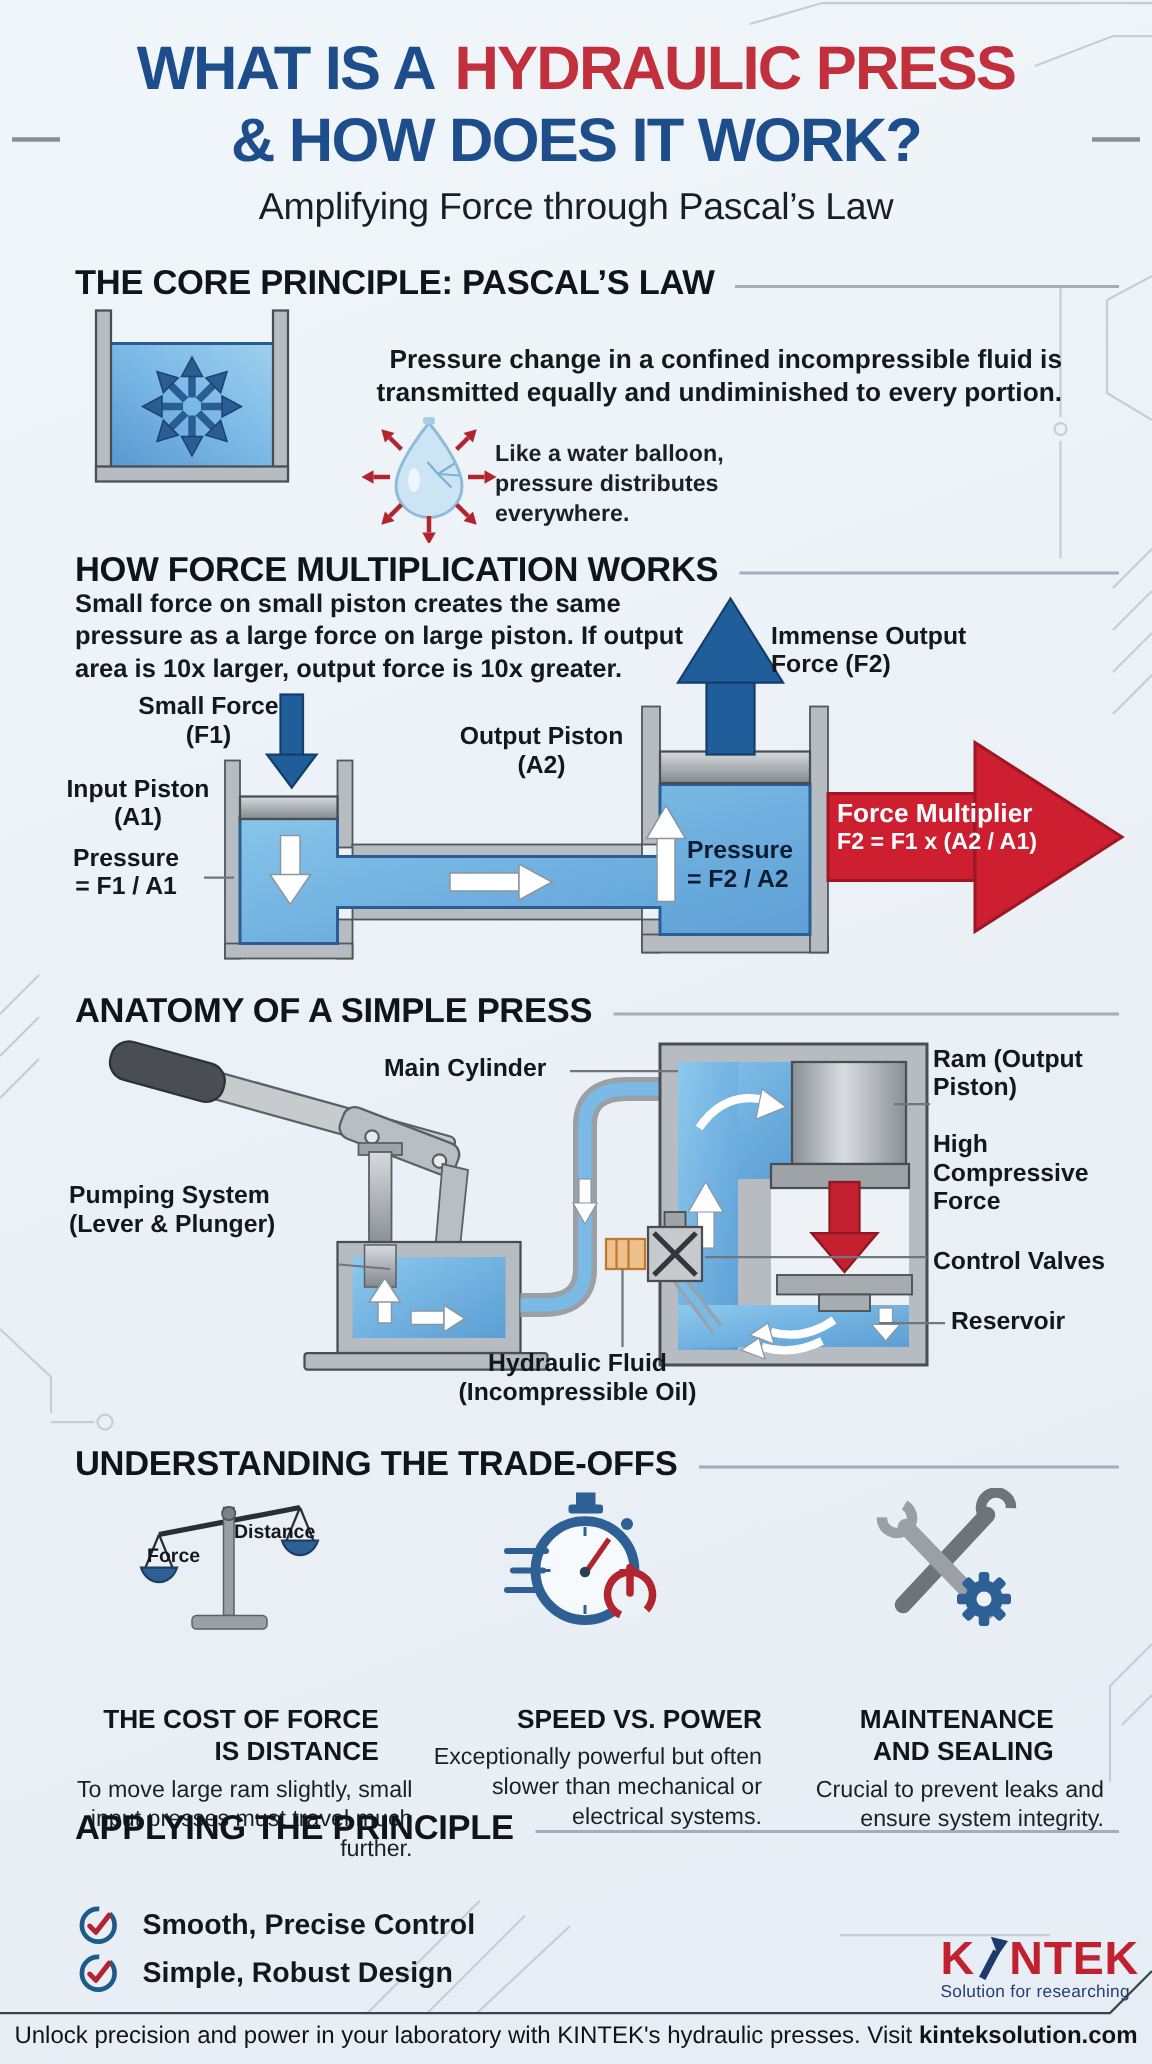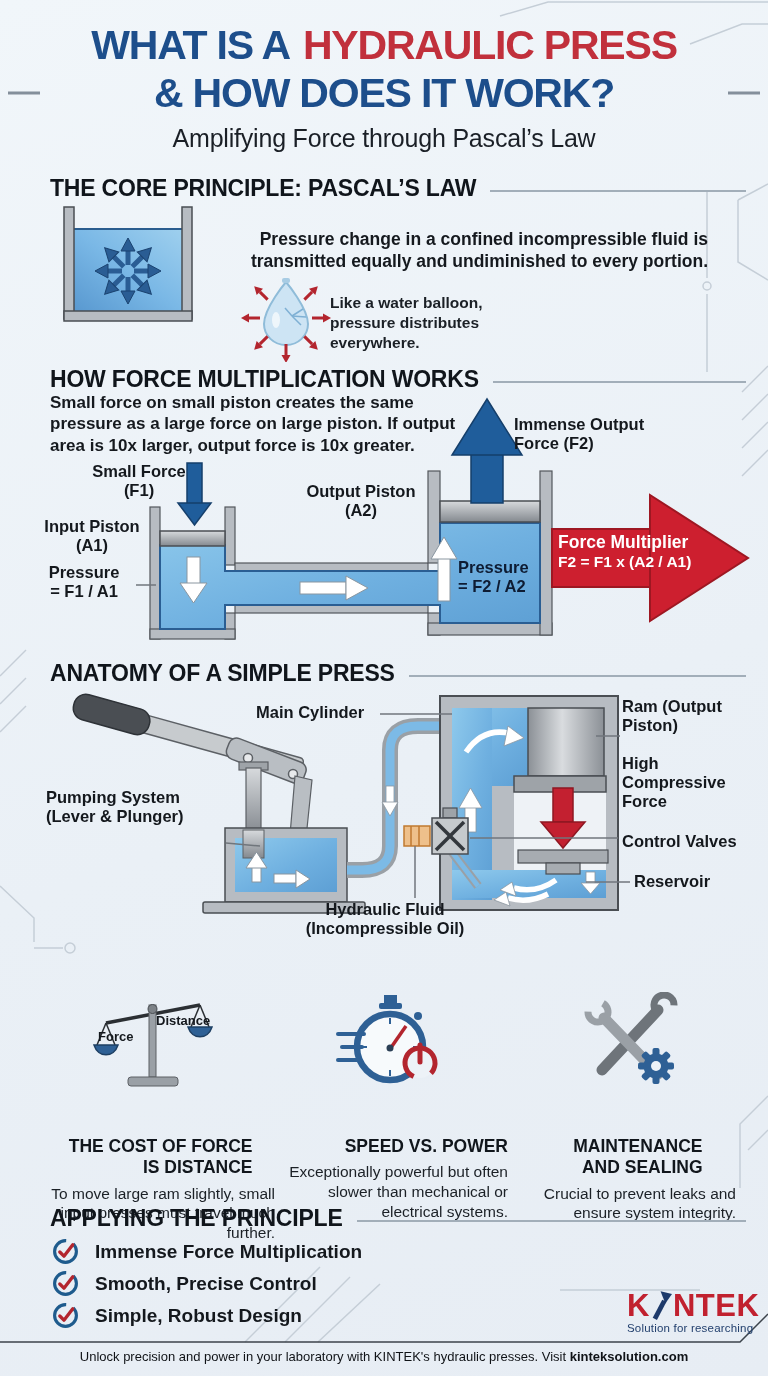--- a/index.html
+++ b/index.html
@@ -41,21 +41,21 @@
   .tcol .tbody{margin-top:5px;font-size:15.5px;font-weight:500;line-height:1.27;color:#1b2026;}
   .scale-lbl{position:absolute;font-size:13px;font-weight:700;color:#14181d;z-index:3;}
   
   .check-row{position:absolute;left:52px;display:flex;align-items:center;gap:16px;z-index:2;}
   .check-row .ctext{font-size:19px;font-weight:800;color:#14181d;}
   
   .logo{position:absolute;left:627px;top:1290px;z-index:3;}
   .logo-row{display:flex;align-items:flex-end;}
   .logo-letter{font-size:31px;font-weight:800;color:#c1212f;letter-spacing:0.5px;line-height:1;}
   .logo-tag{font-size:11.5px;font-weight:500;color:#23406e;margin-top:1px;letter-spacing:0.2px;}
-  .footer-text{position:absolute;top:1349px;left:0;width:768px;text-align:center;font-size:13px;
+  .footer-text{position:absolute;top:1349px;left:0;width:768px;text-align:center;font-size:16px;
                font-weight:500;color:#101317;z-index:2;}
   .footer-text b{font-weight:800;}
 </style>
 </head>
 <body>
 
 <div class="page">
 
   <svg width="0" height="0" style="position:absolute" aria-hidden="true">
     <defs>
@@ -348,20 +348,24 @@
   </svg>
 
   <div class="lbl nw" style="left:256px;top:703px">Main Cylinder</div>
   <div class="lbl" style="left:622px;top:697px;width:132px">Ram (Output Piston)</div>
   <div class="lbl" style="left:46px;top:788px;width:165px">Pumping System (Lever &amp; Plunger)</div>
   <div class="lbl" style="left:622px;top:754px;width:122px">High Compressive Force</div>
   <div class="lbl nw" style="left:622px;top:832px">Control Valves</div>
   <div class="lbl nw" style="left:634px;top:872px">Reservoir</div>
   <div class="lbl ctr" style="left:293px;top:900px;width:184px">Hydraulic Fluid (Incompressible Oil)</div>
 
+  <div class="shead" style="top:962px">
+    <span>UNDERSTANDING THE TRADE-OFFS</span>
+      <i></i>
+  </div>
 
   <div class="abs z1" style="left:92px;top:993px;width:125px;height:100px">
     <svg width="125" height="100" viewBox="0 0 125 100">
       <line x1="14" y1="30" x2="108" y2="12" stroke="#2b2f33" stroke-width="3.5"></line>
       <rect x="57" y="12" width="7" height="72" fill="#9aa0a6" stroke="#5c6065" stroke-width="1"></rect>
       <circle cx="60.5" cy="16" r="4.5" fill="#7d8287" stroke="#4a4e53" stroke-width="1"></circle>
       <rect x="36" y="84" width="50" height="9" rx="3" fill="#9aa0a6" stroke="#5c6065" stroke-width="1"></rect>
       <line x1="14" y1="30" x2="5" y2="52" stroke="#2b2f33" stroke-width="1.5"></line>
       <line x1="14" y1="30" x2="23" y2="52" stroke="#2b2f33" stroke-width="1.5"></line>
       <path d="M2,52 C6,65 22,65 26,52 Z" fill="#2e6095" stroke="#1d3f63" stroke-width="1.5"></path>
@@ -427,27 +431,20 @@
   <div class="tcol" style="left:524px;top:1094px;width:212px">
     <div class="ttitle" style="max-width:145px">MAINTENANCE AND SEALING</div>
     <div class="tbody">Crucial to prevent leaks and ensure system integrity.</div>
   </div>
 
   <div class="shead" style="top:1205px">
     <span>APPLYING THE PRINCIPLE</span>
       <i></i>
   </div>
 
-  <div class="check-row" style="top:1238px">
-    <svg width="27" height="27" viewBox="0 0 26 26">
-      <circle cx="13" cy="13" r="10.5" fill="none" stroke="#1e5b8d" stroke-width="3" stroke-dasharray="58 8" transform="rotate(-45 13 13)"></circle>
-      <polyline points="7.5,13.5 11.5,17.5 20,6.5" fill="none" stroke="#b3252e" stroke-width="3.2" stroke-linecap="round" stroke-linejoin="round"></polyline>
-    </svg>
-    <span class="ctext">Immense Force Multiplication</span>
-  </div>
   <div class="check-row" style="top:1270px">
     <svg width="27" height="27" viewBox="0 0 26 26">
       <circle cx="13" cy="13" r="10.5" fill="none" stroke="#1e5b8d" stroke-width="3" stroke-dasharray="58 8" transform="rotate(-45 13 13)"></circle>
       <polyline points="7.5,13.5 11.5,17.5 20,6.5" fill="none" stroke="#b3252e" stroke-width="3.2" stroke-linecap="round" stroke-linejoin="round"></polyline>
     </svg>
     <span class="ctext">Smooth, Precise Control</span>
   </div>
   <div class="check-row" style="top:1302px">
     <svg width="27" height="27" viewBox="0 0 26 26">
       <circle cx="13" cy="13" r="10.5" fill="none" stroke="#1e5b8d" stroke-width="3" stroke-dasharray="58 8" transform="rotate(-45 13 13)"></circle>

